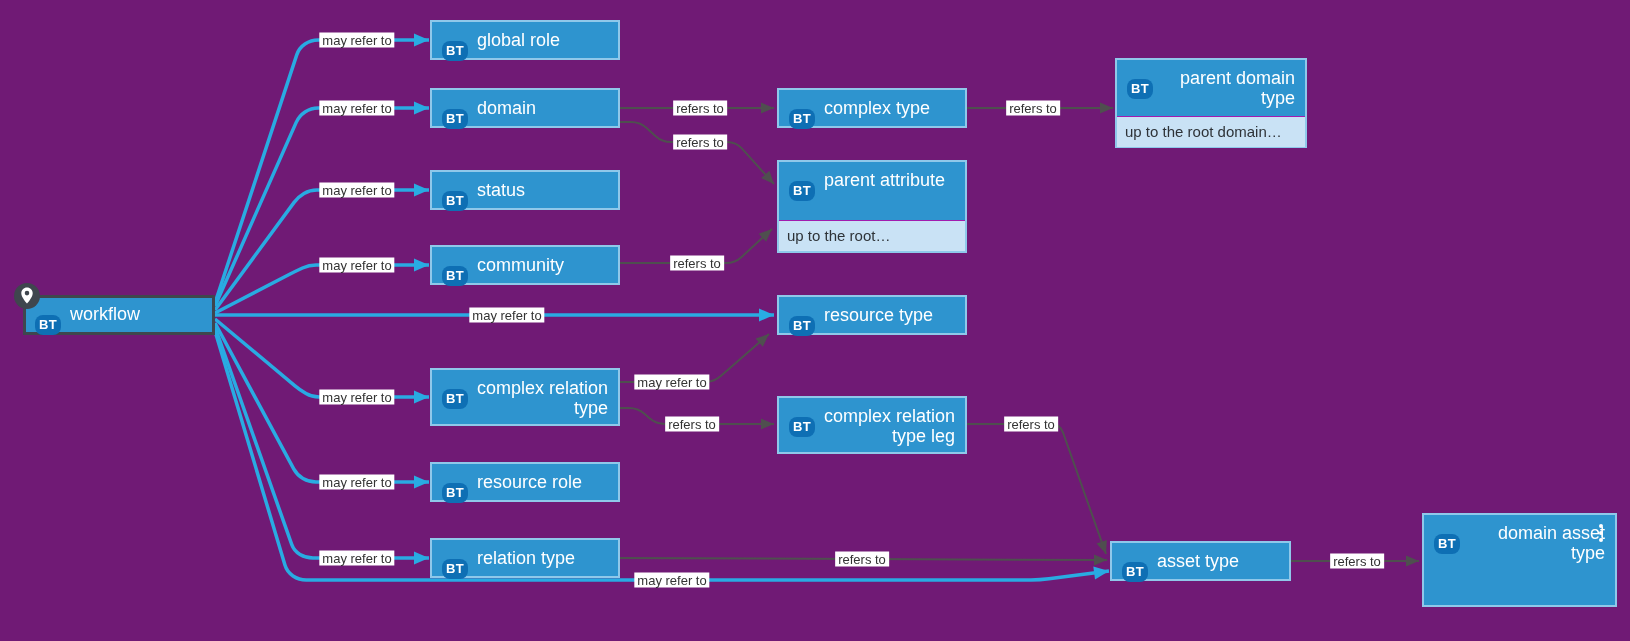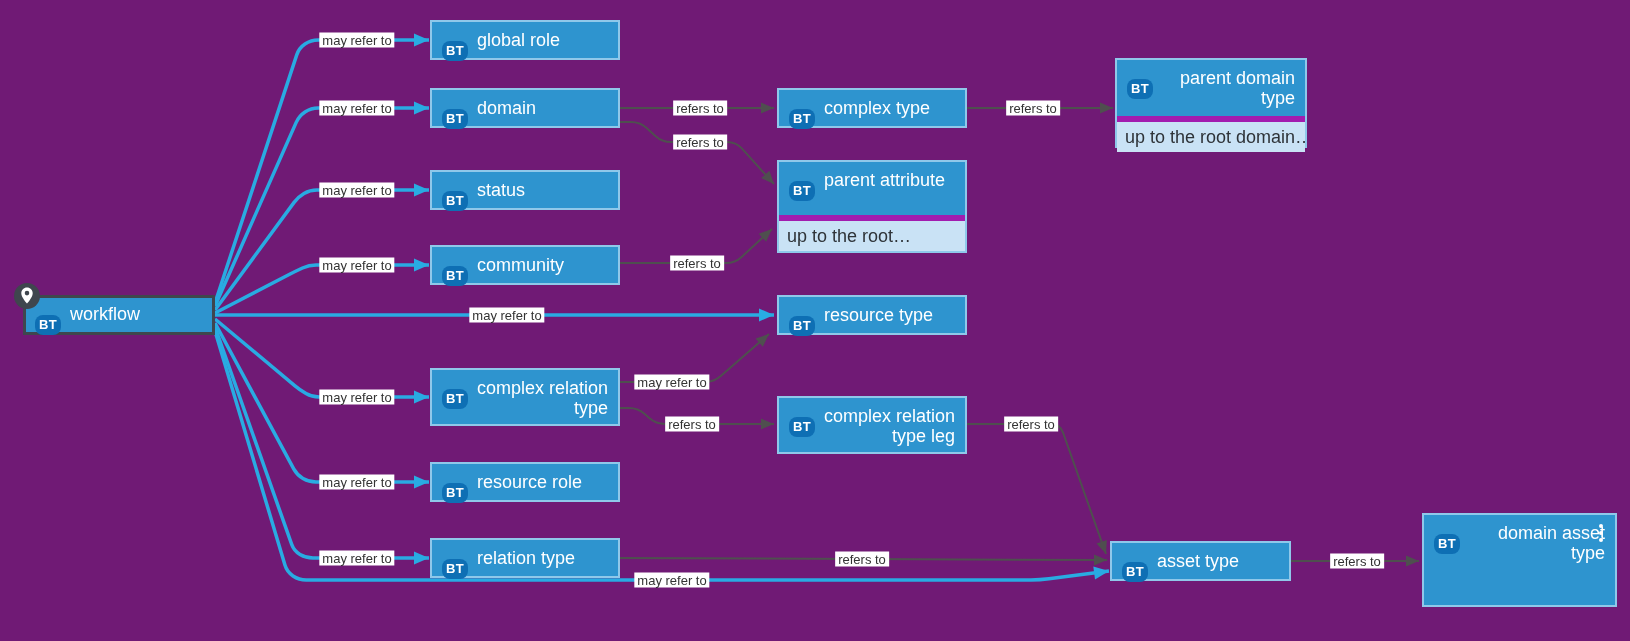--- a/index.html
+++ b/index.html
@@ -26,22 +26,22 @@
   .node.workflow .node-head{padding:6px 9px;}
   .bt-badge{
     background:#0e6fb4;color:#ffffff;font-weight:bold;font-size:13px;
     line-height:16px;padding:2px 4px;border-radius:8px;flex:0 0 auto;
     margin-top:11px;letter-spacing:.3px;
   }
   .node-title{
     font-weight:normal;font-size:18px;line-height:20px;color:#ffffff;text-align:right;
   }
   .node-sub{
-    flex:0 0 auto;background:#c9e2f5;color:#2e3338;font-size:18px;
-    line-height:18px;padding:6px 8px;border-top:6px solid #a21caf;
+    flex:0 0 auto;background:#c9e2f5;color:#2e3338;font-size:15px;
+    line-height:18px;padding:6px 8px;border-top:1px solid #a21caf;
     white-space:nowrap;overflow:hidden;box-sizing:border-box;
   }
   .pin-wrap{
     position:absolute;left:-14px;top:-17px;width:30px;height:30px;z-index:4;
   }
   .kebab{
     position:absolute;right:7px;top:9px;width:14px;height:22px;z-index:4;
     display:flex;flex-direction:column;align-items:center;gap:3px;cursor:pointer;
   }
   .kebab i{width:4px;height:4px;border-radius:50%;background:#ffffff;display:block;}

